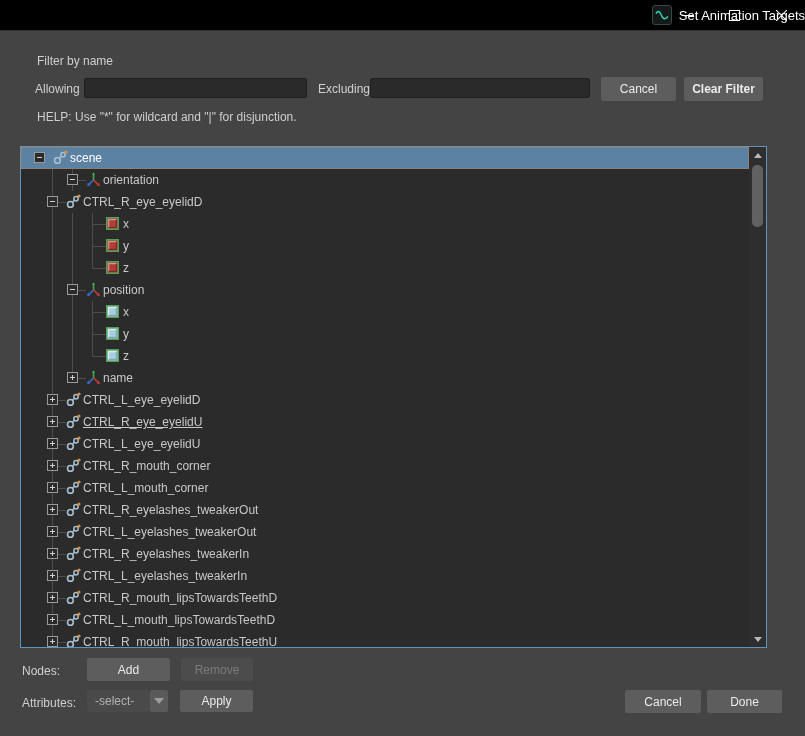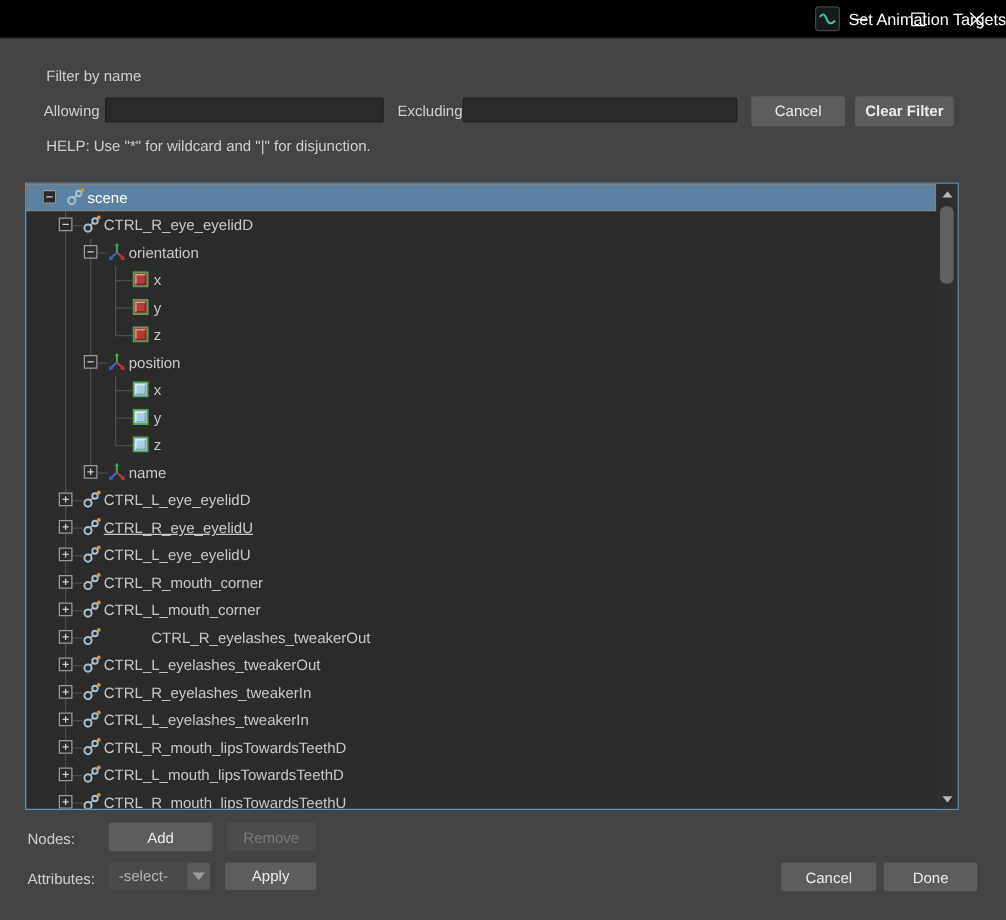--- a/index.html
+++ b/index.html
@@ -105,49 +105,49 @@
           <div class="expander minus" style="left: 13px;"></div>
           <div class="node-icon" style="left: 32px;"><svg width="15" height="15" viewBox="0 0 15 15">
               <circle cx="4.4" cy="10.4" r="2.9" fill="none" stroke="#a9bfce" stroke-width="1.6"></circle>
               <line x1="6.4" y1="8.2" x2="8.8" y2="5.8" stroke="#a9bfce" stroke-width="1.4"></line>
               <circle cx="10" cy="4.8" r="2.2" fill="none" stroke="#a9bfce" stroke-width="1.5"></circle>
               <circle cx="13" cy="2" r="1.6" fill="#d6913f"></circle>
             </svg></div>
           <div class="row-label" style="left: 49px;">scene</div>
         </div>
         <div class="tree-row">
-          <div class="rail" style="left: 31px; top: 0px; height: 11px;"></div>
-          <div class="rail" style="left: 31px; top: 11px; height: 11px;"></div>
-          <div class="stub" style="left: 31px; width: 14px;"></div>
-          <div class="expander minus" style="left: 26px;"></div>
-          <div class="node-icon" style="left: 45px;"><svg width="15" height="15" viewBox="0 0 15 15">
-              <circle cx="4.4" cy="10.4" r="2.9" fill="none" stroke="#a9bfce" stroke-width="1.6"></circle>
-              <line x1="6.4" y1="8.2" x2="8.8" y2="5.8" stroke="#a9bfce" stroke-width="1.4"></line>
-              <circle cx="10" cy="4.8" r="2.2" fill="none" stroke="#a9bfce" stroke-width="1.5"></circle>
-              <circle cx="13" cy="2" r="1.6" fill="#d6913f"></circle>
-            </svg></div>
-          <div class="row-label" style="left: 62px;">CTRL_R_eye_eyelidD</div>
-        </div>
-        <div class="tree-row">
           <div class="rail" style="left: 31px; top: 0px; height: 22px;"></div>
           <div class="rail" style="left: 51px; top: 0px; height: 11px;"></div>
           <div class="rail" style="left: 51px; top: 11px; height: 11px;"></div>
           <div class="stub" style="left: 51px; width: 14px;"></div>
           <div class="expander minus" style="left: 46px;"></div>
           <div class="node-icon" style="left: 65px;"><svg width="15" height="15" viewBox="0 0 15 15">
               <line x1="7.5" y1="8" x2="7.5" y2="2.2" stroke="#3fae4a" stroke-width="1.6"></line>
               <polygon points="5.8,2.8 9.2,2.8 7.5,0.2" fill="#3fae4a"></polygon>
               <line x1="7.5" y1="8" x2="3.4" y2="11.8" stroke="#3d6bd0" stroke-width="1.6"></line>
               <polygon points="4.8,13.2 1.8,10.6 1.2,14.2" fill="#3d6bd0"></polygon>
               <line x1="7.5" y1="8" x2="11.6" y2="11.8" stroke="#c63b36" stroke-width="1.6"></line>
               <polygon points="10.2,13.2 13.2,10.6 13.8,14.2" fill="#c63b36"></polygon>
             </svg></div>
           <div class="row-label" style="left: 82px;">orientation</div>
         </div>
         <div class="tree-row">
+          <div class="rail" style="left: 31px; top: 0px; height: 11px;"></div>
+          <div class="rail" style="left: 31px; top: 11px; height: 11px;"></div>
+          <div class="stub" style="left: 31px; width: 14px;"></div>
+          <div class="expander minus" style="left: 26px;"></div>
+          <div class="node-icon" style="left: 45px;"><svg width="15" height="15" viewBox="0 0 15 15">
+              <circle cx="4.4" cy="10.4" r="2.9" fill="none" stroke="#a9bfce" stroke-width="1.6"></circle>
+              <line x1="6.4" y1="8.2" x2="8.8" y2="5.8" stroke="#a9bfce" stroke-width="1.4"></line>
+              <circle cx="10" cy="4.8" r="2.2" fill="none" stroke="#a9bfce" stroke-width="1.5"></circle>
+              <circle cx="13" cy="2" r="1.6" fill="#d6913f"></circle>
+            </svg></div>
+          <div class="row-label" style="left: 62px;">CTRL_R_eye_eyelidD</div>
+        </div>
+        <div class="tree-row">
           <div class="rail" style="left: 31px; top: 0px; height: 22px;"></div>
           <div class="rail" style="left: 51px; top: 0px; height: 22px;"></div>
           <div class="rail" style="left: 71px; top: 0px; height: 11px;"></div>
           <div class="rail" style="left: 71px; top: 11px; height: 11px;"></div>
           <div class="stub" style="left: 71px; width: 14px;"></div>
           <div class="node-icon" style="left: 85px;"><svg width="13" height="13" viewBox="0 0 13 13" style="margin-top:1px">
               <rect x="0.75" y="0.75" width="11.5" height="11.5" fill="#b23e3a" stroke="#55a055" stroke-width="1.5"></rect>
               <path d="M2.7,10.3 V2.7 H10.3" fill="none" stroke="rgba(255,255,255,0.45)" stroke-width="1.2"></path>
               <path d="M10.3,2.7 V10.3 H2.7" fill="none" stroke="rgba(0,0,0,0.3)" stroke-width="1.2"></path>
             </svg></div>
@@ -316,21 +316,21 @@
           <div class="rail" style="left: 31px; top: 0px; height: 11px;"></div>
           <div class="rail" style="left: 31px; top: 11px; height: 11px;"></div>
           <div class="stub" style="left: 31px; width: 14px;"></div>
           <div class="expander plus" style="left: 26px;"></div>
           <div class="node-icon" style="left: 45px;"><svg width="15" height="15" viewBox="0 0 15 15">
               <circle cx="4.4" cy="10.4" r="2.9" fill="none" stroke="#a9bfce" stroke-width="1.6"></circle>
               <line x1="6.4" y1="8.2" x2="8.8" y2="5.8" stroke="#a9bfce" stroke-width="1.4"></line>
               <circle cx="10" cy="4.8" r="2.2" fill="none" stroke="#a9bfce" stroke-width="1.5"></circle>
               <circle cx="13" cy="2" r="1.6" fill="#d6913f"></circle>
             </svg></div>
-          <div class="row-label" style="left: 62px; margin-left: 38px;">CTRL_R_eyelashes_tweakerOut</div>
+          <div class="row-label" style="left: 62px;">CTRL_R_eyelashes_tweakerOut</div>
         </div>
         <div class="tree-row">
           <div class="rail" style="left: 31px; top: 0px; height: 11px;"></div>
           <div class="rail" style="left: 31px; top: 11px; height: 11px;"></div>
           <div class="stub" style="left: 31px; width: 14px;"></div>
           <div class="expander plus" style="left: 26px;"></div>
           <div class="node-icon" style="left: 45px;"><svg width="15" height="15" viewBox="0 0 15 15">
               <circle cx="4.4" cy="10.4" r="2.9" fill="none" stroke="#a9bfce" stroke-width="1.6"></circle>
               <line x1="6.4" y1="8.2" x2="8.8" y2="5.8" stroke="#a9bfce" stroke-width="1.4"></line>
               <circle cx="10" cy="4.8" r="2.2" fill="none" stroke="#a9bfce" stroke-width="1.5"></circle>

